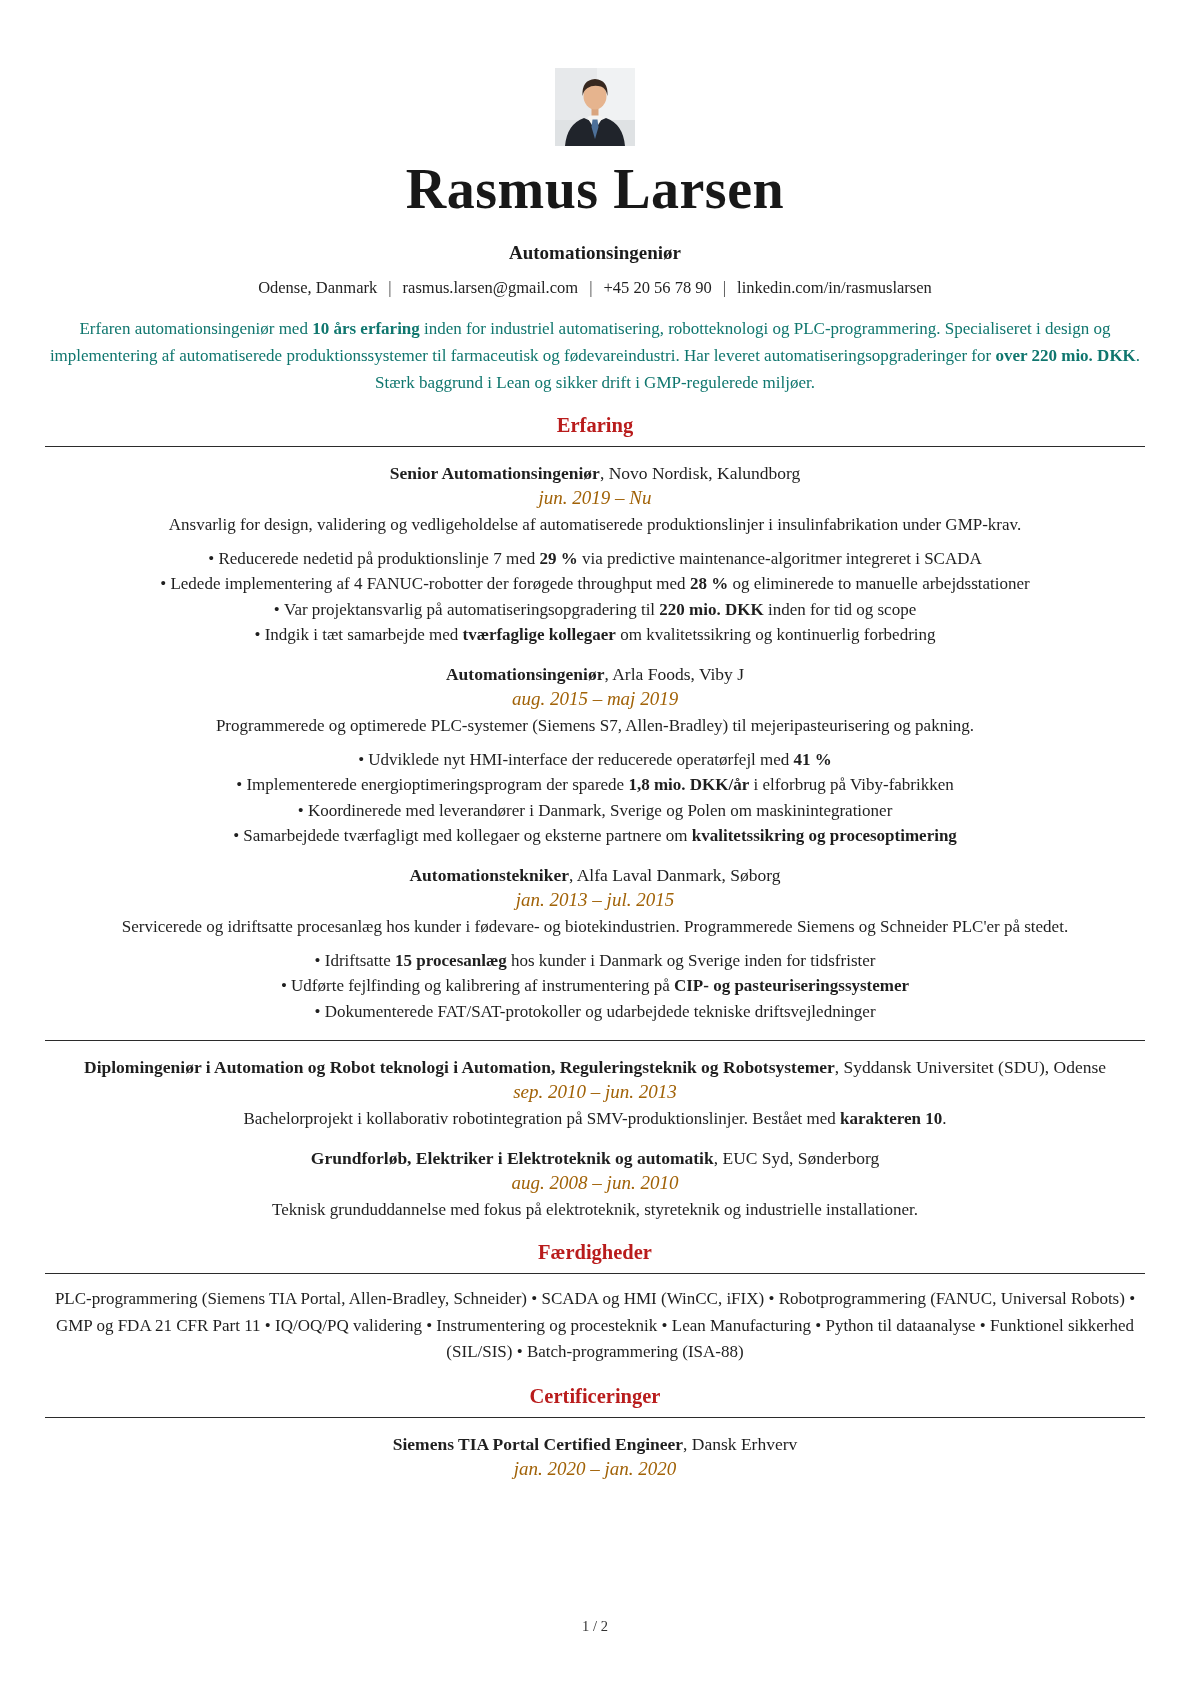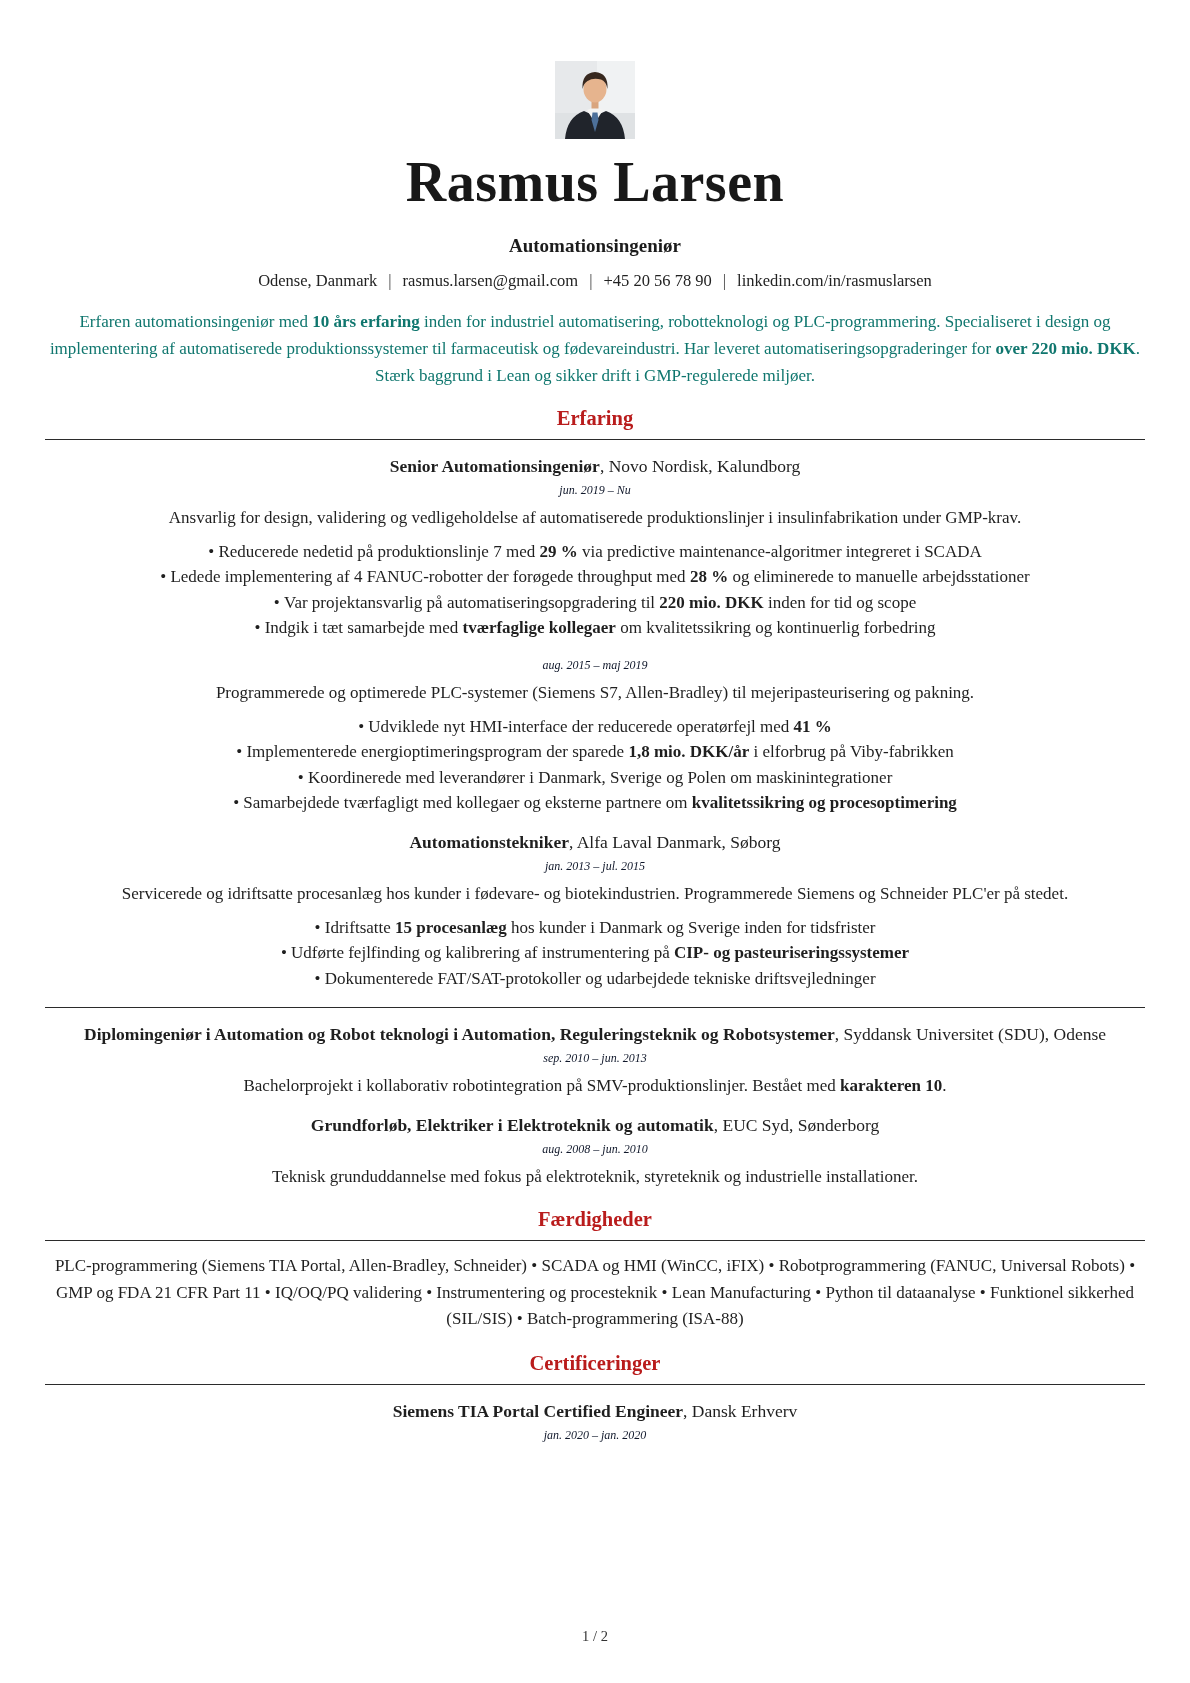--- a/index.html
+++ b/index.html
@@ -1,40 +1,40 @@
 <!DOCTYPE html>
 <html><head>
 <meta charset="utf-8">
 <style>
   html,body{margin:0;padding:0;background:#ffffff;}
   body{
     width:1190px;height:1683px;position:relative;overflow:hidden;
     font-family:"Liberation Serif","DejaVu Serif",serif;
     color:#1f1f1f;-webkit-font-smoothing:antialiased;
   }
-  .page{width:1100px;margin:17px auto;padding-top:44px;text-align:center;}
+  .page{width:1100px;margin:0 auto;padding-top:68px;text-align:center;}
   .photo{width:80px;height:78px;margin:0 auto;display:block;}
   .name{font-size:56px;line-height:1.12;font-weight:700;margin:12px 0 0;color:#181818;letter-spacing:.5px;}
   .role{font-size:19px;line-height:24px;font-weight:700;margin:20px 0 0;color:#1c1c1c;}
   .contact{margin-top:12px;font-size:16.5px;line-height:22px;color:#222;}
   .contact .sep{margin:0 11px;color:#444;}
   .summary{font-size:17px;line-height:27px;margin:16px 0 0;color:#0f766e;}
   .section{margin-top:16px;}
   .section-heading{font-size:20.5px;line-height:26px;font-weight:700;margin:14px 0 0;color:#b91c1c;}
   .rule{border:none;border-top:1.5px solid #2b2b2b;margin:8px 0 0;}
   .entry{margin-top:15px;}
   .entry-title{font-size:17.5px;line-height:23px;}
-  .entry-date{font-size:12px;line-height:19px;font-style:italic;margin-top:3px;color:#0f172a;}
+  .entry-date{font-size:19px;line-height:19px;font-style:italic;margin-top:3px;color:#a16207;}
   .entry-desc{font-size:17px;line-height:26px;margin-top:5px;}
   .bullets{list-style:none;margin:8px 0 0;padding:0;}
   .bullet{font-size:17px;line-height:25.5px;}
   .bullet::before{content:"\2022\00a0";}
   .skills-text{font-size:17px;line-height:26.5px;margin-top:12px;font-family:Liberation Serif, serif;}
   .b{font-weight:700;}
-  .footer{position:absolute;left:0;right:0;bottom:38px;text-align:center;font-size:14.5px;color:#333;}
+  .footer{position:absolute;left:0;right:0;bottom:48px;text-align:center;font-size:14.5px;color:#333;}
 </style>
 </head>
 <body>
 
 <div class="page">
 
   <svg class="photo" viewBox="0 0 80 78" xmlns="http://www.w3.org/2000/svg" aria-hidden="true">
     <rect width="80" height="78" fill="#e7e9eb"></rect>
     <rect x="42" width="38" height="78" fill="#f0f2f3"></rect>
     <rect y="52" width="80" height="26" fill="#dfe2e4"></rect>
@@ -66,20 +66,21 @@
       <div class="entry-desc"><span>Ansvarlig for design, validering og vedligeholdelse af automatiserede produktionslinjer i insulinfabrikation under GMP-krav.</span></div>
       <ul class="bullets">
         <li class="bullet"><span>Reducerede nedetid på produktionslinje 7 med </span><span class="b">29 %</span><span> via predictive maintenance-algoritmer integreret i SCADA</span></li>
         <li class="bullet"><span>Ledede implementering af 4 FANUC-robotter der forøgede throughput med </span><span class="b">28 %</span><span> og eliminerede to manuelle arbejdsstationer</span></li>
         <li class="bullet"><span>Var projektansvarlig på automatiseringsopgradering til </span><span class="b">220 mio. DKK</span><span> inden for tid og scope</span></li>
         <li class="bullet"><span>Indgik i tæt samarbejde med </span><span class="b">tværfaglige kollegaer</span><span> om kvalitetssikring og kontinuerlig forbedring</span></li>
       </ul>
     </article>
 
     <article class="entry">
+      <div class="entry-title"><span class="b">Automationsingeniør</span><span>, Arla Foods, Viby J</span></div>
       <div class="entry-date">aug. 2015 – maj 2019</div>
       <div class="entry-desc"><span>Programmerede og optimerede PLC-systemer (Siemens S7, Allen-Bradley) til mejeripasteurisering og pakning.</span></div>
       <ul class="bullets">
         <li class="bullet"><span>Udviklede nyt HMI-interface der reducerede operatørfejl med </span><span class="b">41 %</span></li>
         <li class="bullet"><span>Implementerede energioptimeringsprogram der sparede </span><span class="b">1,8 mio. DKK/år</span><span> i elforbrug på Viby-fabrikken</span></li>
         <li class="bullet"><span>Koordinerede med leverandører i Danmark, Sverige og Polen om maskinintegrationer</span></li>
         <li class="bullet"><span>Samarbejdede tværfagligt med kollegaer og eksterne partnere om </span><span class="b">kvalitetssikring og procesoptimering</span></li>
       </ul>
     </article>
 

